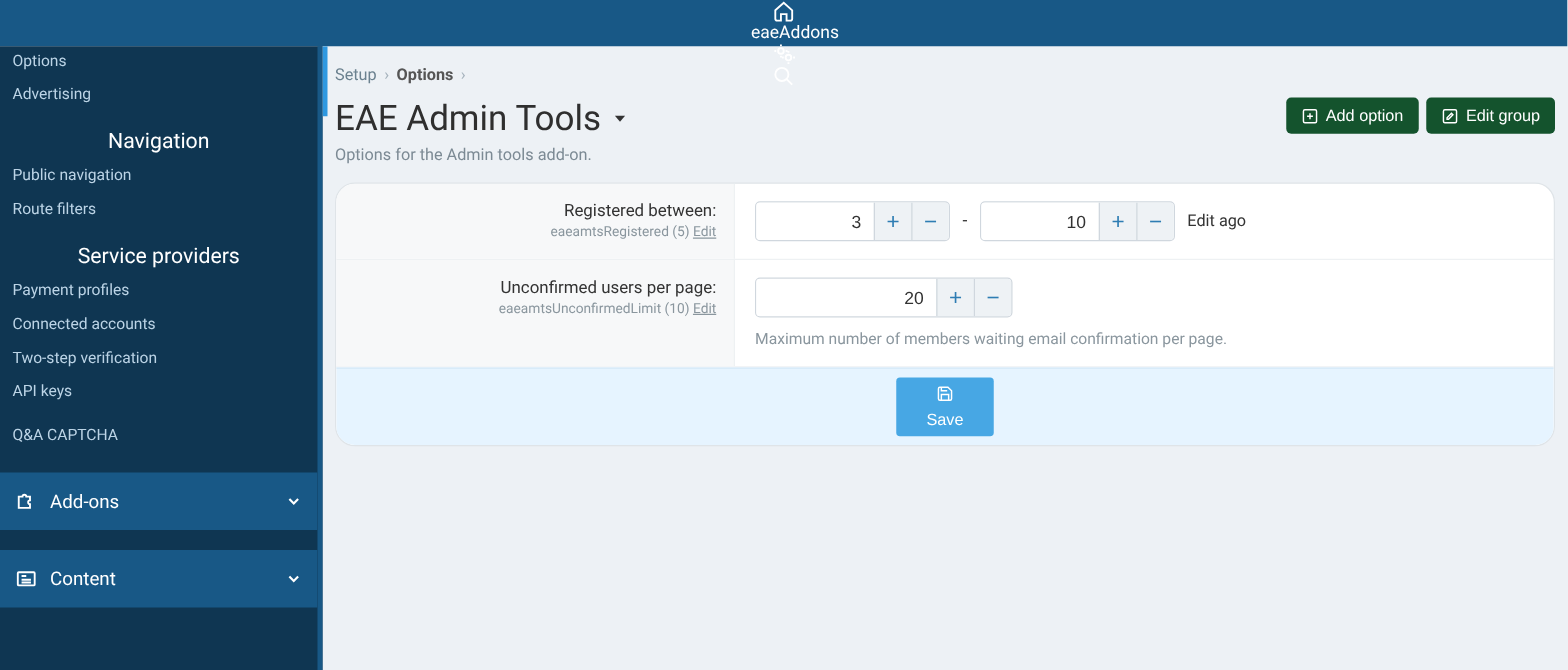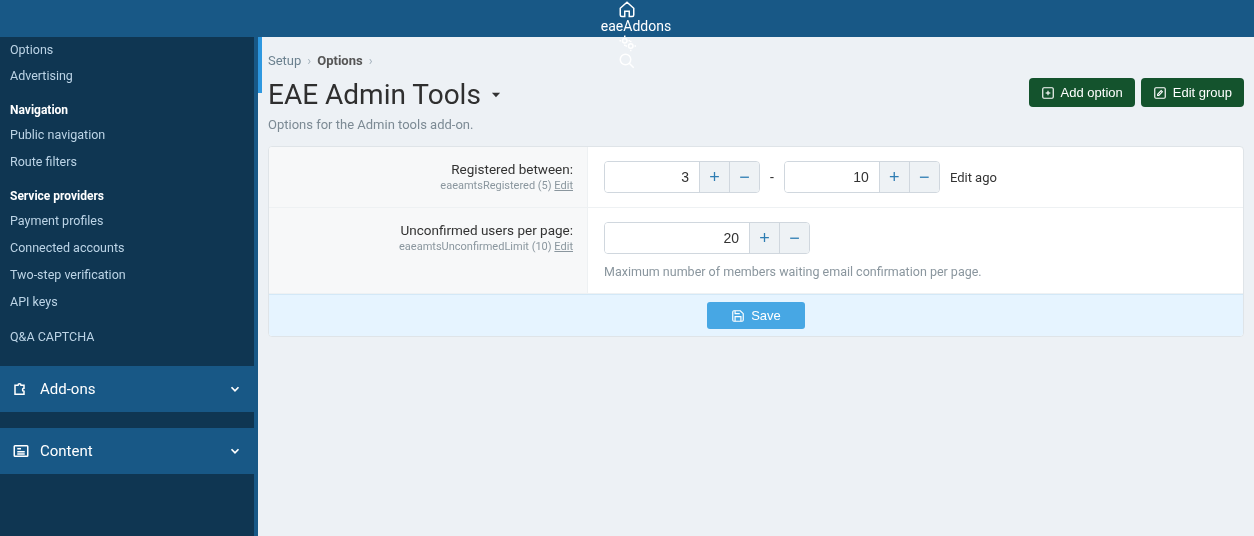--- a/index.html
+++ b/index.html
@@ -37,23 +37,24 @@
 .side-item {
   display: block;
   padding: 6px 10px;
   font-size: 12.5px;
   cursor: pointer;
   color: #bcd4e6;
 }
 .side-item-tight { padding: 5px 10px; }
 .side-heading {
   padding: 14px 10px 4px 10px;
-  font-weight: 700;
-  font-size: 12px;
-  color: #fff;
+  font-weight: 400;
+  font-size: 17px;
+  color: #fff;
+  text-align: center;
 }
 .sidebar-section {
   background: #185886;
   color: #fff;
   display: flex;
   align-items: center;
   padding: 14px 12px;
   font-size: 15px;
   cursor: pointer;
   margin-top: 16px;
@@ -82,21 +83,21 @@
   font-size: 13px;
   cursor: pointer;
   display: inline-flex;
   align-items: center;
   gap: 6px;
 }
 .form-panel {
   margin-top: 14px;
   background: #fff;
   border: 1px solid #dfe4e8;
-  border-radius: 4px;
+  border-radius: 16px;
   overflow: hidden;
 }
 .form-row {
   display: flex;
   border-bottom: 1px solid #eef1f3;
 }
 .form-row:last-of-type { border-bottom: none; }
 .form-label-col {
   width: 319px;
   background: #f7f8f9;
@@ -149,20 +150,21 @@
   background: #47a7e4;
   color: #fff;
   border: none;
   border-radius: 3px;
   padding: 6px 24px;
   font-size: 13px;
   cursor: pointer;
   display: inline-flex;
   align-items: center;
   gap: 6px;
+  flex-direction: column;
 }
 .chev-sep { color: #a6b3bd; }
 </style>
 </head>
 <body>
 
 <div class="topbar">
   <span class="topbar-home">
     <svg width="18" height="18" viewBox="0 0 24 24" fill="none" stroke="#fff" stroke-width="2">
         <path d="M3 11l9-8 9 8v9a2 2 0 0 1-2 2h-4v-7h-6v7H5a2 2 0 0 1-2-2z"></path>

